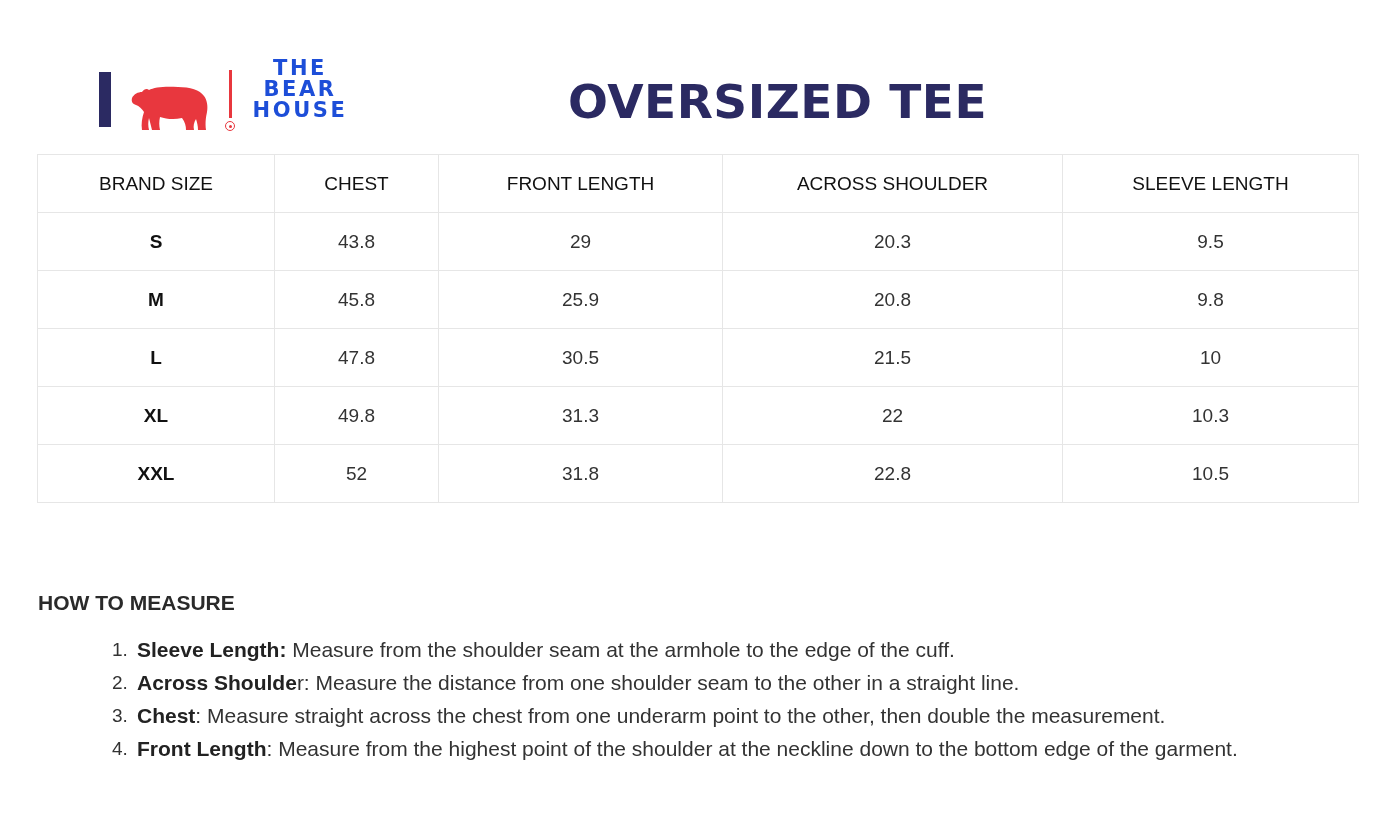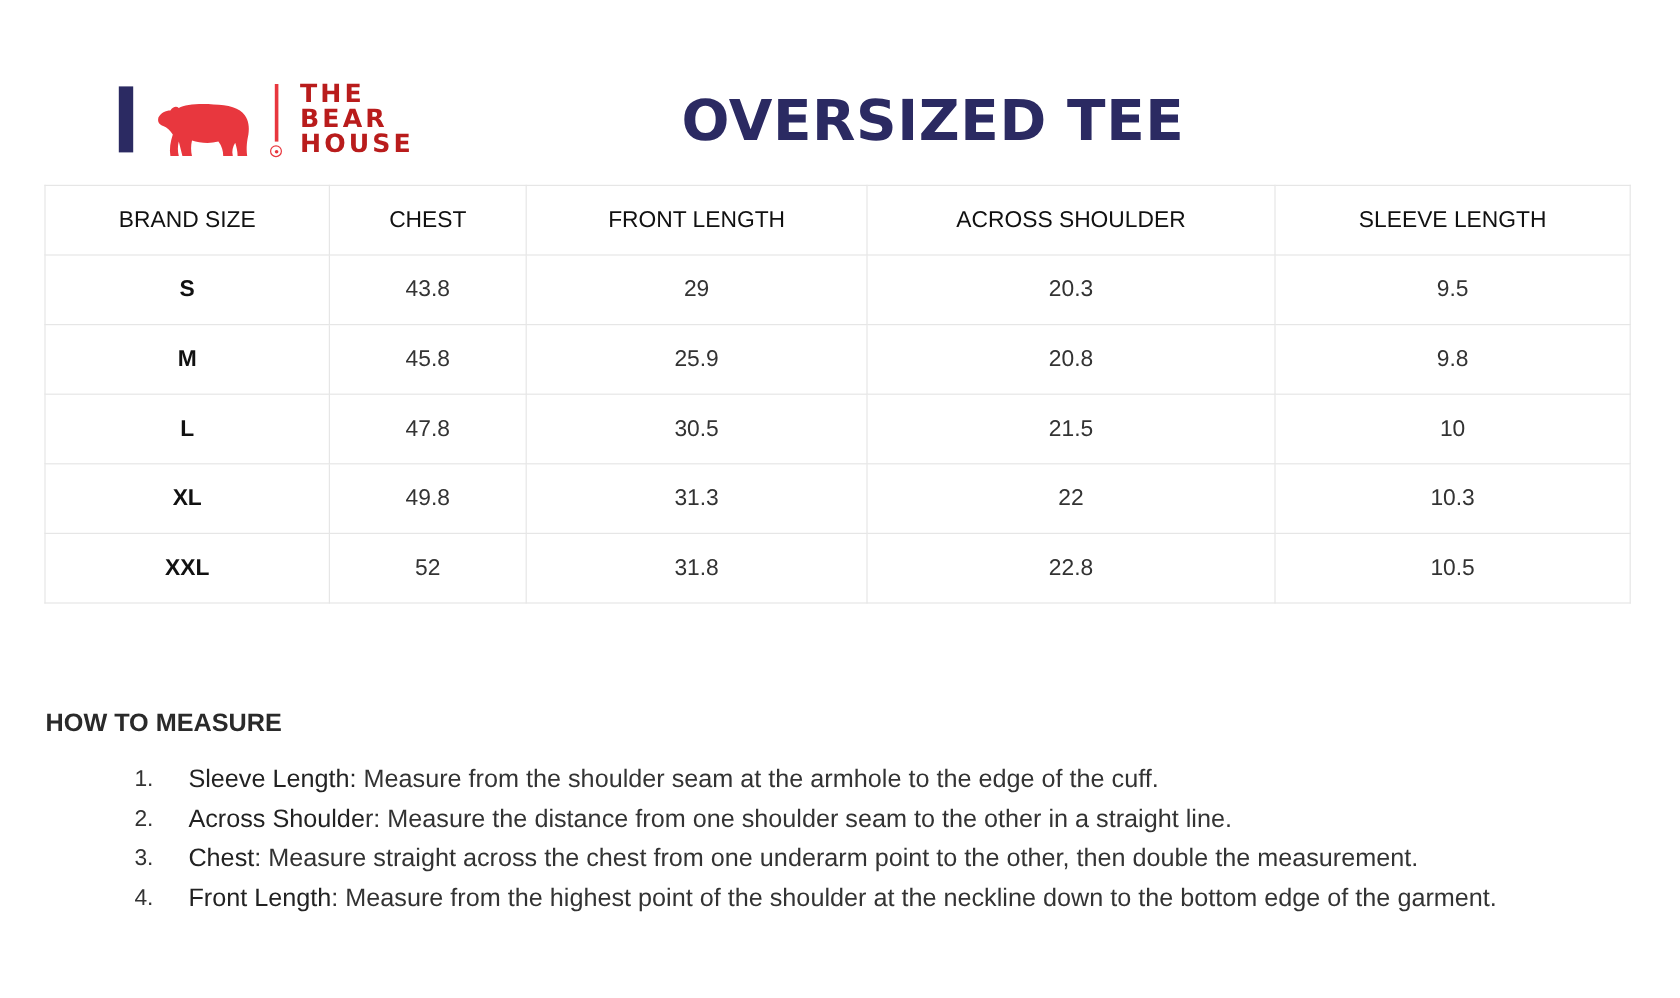--- a/index.html
+++ b/index.html
@@ -21,23 +21,23 @@
     }
     .logo-reg {
       position: absolute; left: 225px; top: 121px; width: 10px; height: 10px;
       border: 1px solid #e8373e; border-radius: 50%;
     }
     .logo-reg::after {
       content: ""; position: absolute; left: 2.5px; top: 2.5px; width: 3px; height: 3px;
       background: #e8373e; border-radius: 50%;
     }
     .logo-text {
-      position: absolute; left: 250px; top: 68px; width: 100px;
-      color: #b91c1c; font-weight: 700; font-size: 21px; line-height: 21px;
-      letter-spacing: 2.6px; text-align: left;
+      position: absolute; left: 250px; top: 58px; width: 100px;
+      color: #1d4ed8; font-weight: 700; font-size: 21px; line-height: 21px;
+      letter-spacing: 2.6px; text-align: center;
       font-family: "DejaVu Sans", sans-serif;
     }
     .logo-text div { display: block; }
 
     .page-title {
       position: absolute; left: 520px; top: 74px; width: 400px;
       color: #2b2a62; font-weight: 700; font-size: 47px; line-height: 56px;
       font-family: "DejaVu Sans", sans-serif; letter-spacing: 0.5px;
       white-space: nowrap;
       margin-left: 48px;
@@ -62,21 +62,21 @@
       font-size: 21px; font-weight: 700; color: #2a2a2a;
     }
     .measure-list {
       position: absolute; left: 112px; top: 636px; width: 1250px;
       list-style: none; color: #333333; font-size: 21px; line-height: 28px;
     }
     .measure-list li { position: relative; padding-left: 25px; margin-bottom: 5px; }
     .measure-list li .num {
       position: absolute; left: 0; top: 0; font-size: 19px; color: #333333;
     }
-    .measure-list li b { color: #222222; font-weight: 400; margin-left: 20px; }
+    .measure-list li b { color: #222222; font-weight: 700; }
   </style>
 </head>
 <body>
 
 <div class="page">
 
   <div class="logo-bar"></div>
   <svg class="bear-icon" viewBox="0 0 80 48">
     <path fill="#e8373e" d="M2,14 C4,10 8,8 12,8 C14,5 17,4 19,6 C24,3 36,2 48,3 C60,3 70,6 74,12 C77,16 78,22 77,28 C76,33 75,38 76,46 L68,46 C68,42 67,38 66,35 C64,38 63,42 64,46 L56,46 C56,42 55,38 52,34 C44,36 36,35 30,33 C29,37 29,42 30,46 L22,46 C21,42 20,38 19,34 C18,38 18,42 19,46 L12,46 C11,40 12,34 14,28 C12,25 9,22 6,21 C3,20 1,18 2,14 Z"></path>
   </svg>

